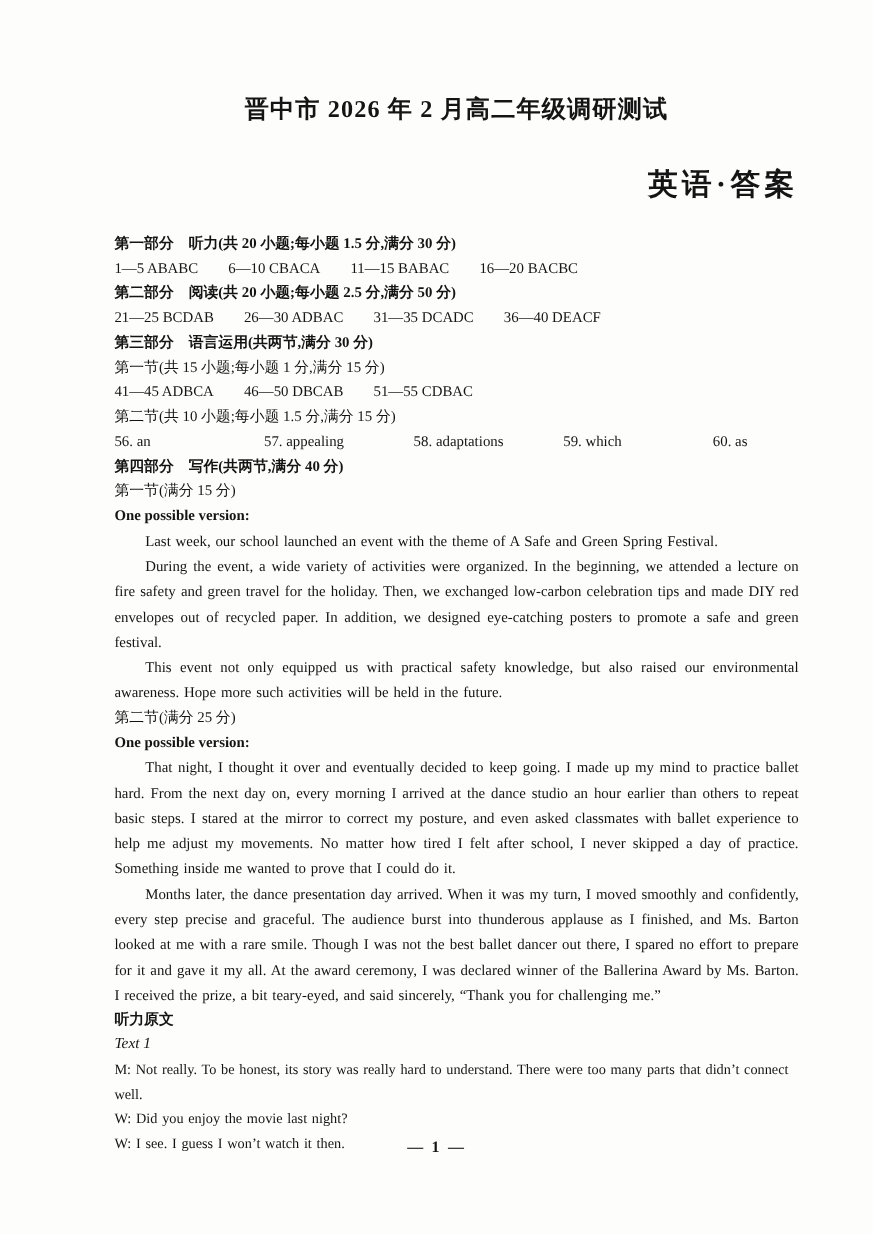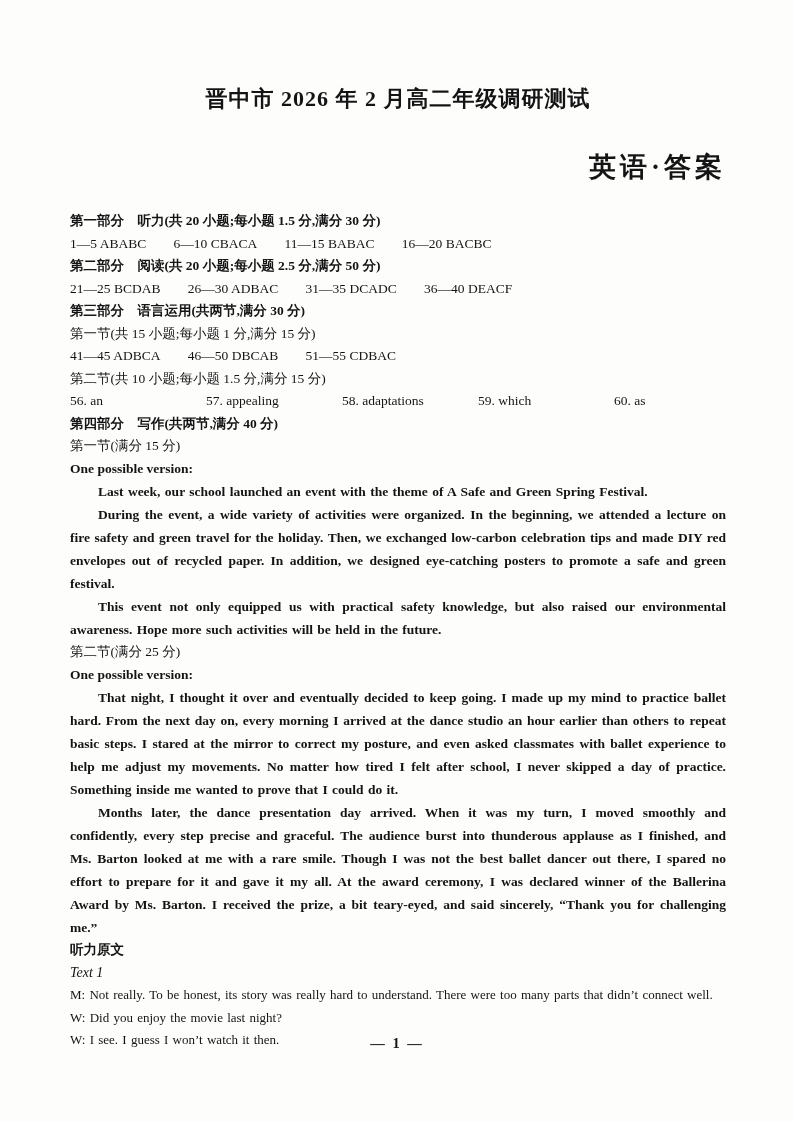--- a/index.html
+++ b/index.html
@@ -6,21 +6,21 @@
   html, body { background: #ffffff; }
   .page {
     width: 794px;
     height: 1122px;
     background: #fdfdfc;
     position: relative;
     overflow: hidden;
     font-family: "Liberation Serif", "DejaVu Serif", serif;
     color: #141414;
   }
-  .content { padding: 84px 68px 0 70px; }
+  .content { padding: 84px 68px 0 104px; }
 
   .doc-title {
     text-align: center;
     font-size: 22px;
     font-weight: bold;
     letter-spacing: 1px;
     line-height: 30px;
   }
   .doc-subtitle {
     text-align: right;
@@ -41,21 +41,20 @@
   .vocab-row { display: flex; font-size: 13.5px; line-height: 22.5px; }
   .vocab-row .vocab-cell { flex: 0 0 136px; }
   .vocab-row .vocab-cell:last-child { flex: 1 1 auto; }
 
   .essay {
     font-size: 13.5px;
     line-height: 23px;
     text-align: justify;
     text-indent: 28px;
     word-spacing: 1px;
-    font-weight: bold;
   }
 
   .version-label { font-size: 13.5px; line-height: 22.5px; font-weight: bold; }
 
   .text-label { font-size: 14px; line-height: 22.5px; font-style: italic; }
 
   .transcript-line { font-size: 13px; line-height: 22.5px; word-spacing: 1px; }
 
   .footer {
     position: absolute;

